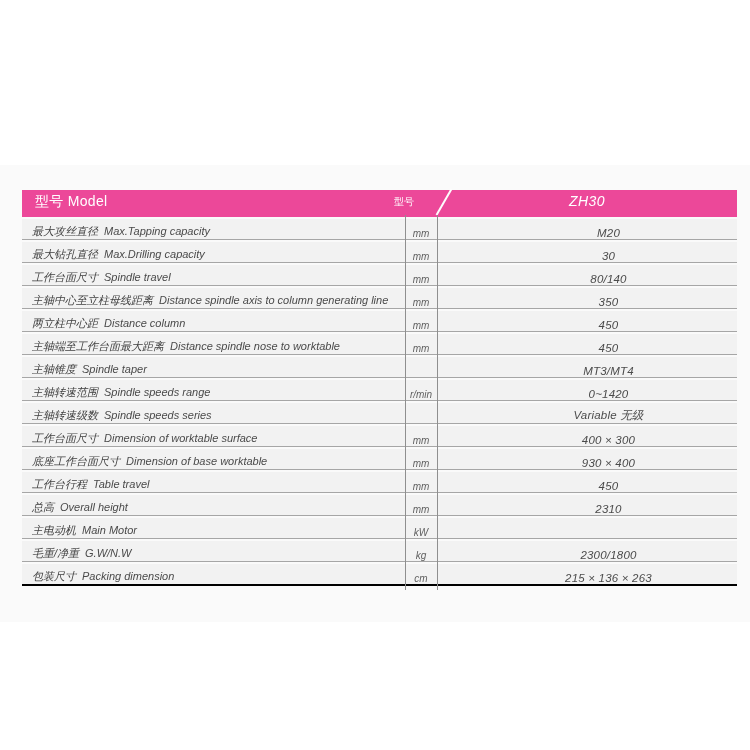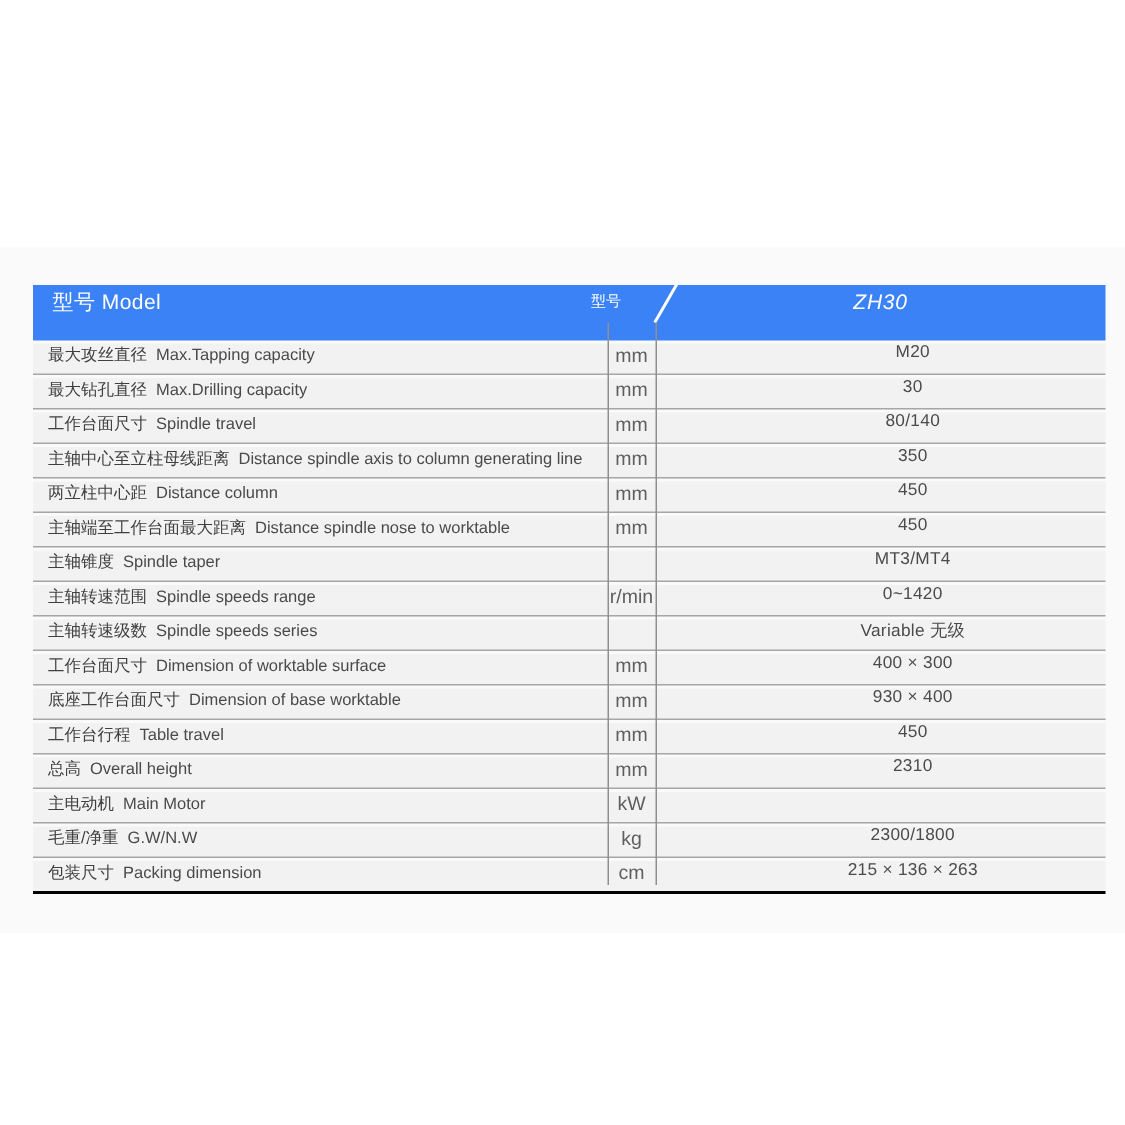--- a/index.html
+++ b/index.html
@@ -24,23 +24,23 @@
   }
   .spec-table {
     position: absolute;
     left: 22px;
     top: 190px;
     width: 715px;
   }
   
   .thead {
     position: relative;
-    height: 37px;
+    height: 27px;
     margin-bottom: 2px;
-    background: #3b82f6;
+    background: #ec4899;
     color: #ffffff;
     padding-left: 30px;
   }
   .th-label {
     position: absolute;
     left: 13px;
     top: 0;
     height: 23px;
     line-height: 23px;
     font-size: 14px;
@@ -73,46 +73,47 @@
     height: 23px;
     line-height: 23px;
     text-align: center;
     font-size: 14px;
     letter-spacing: 0.5px;
     font-style: italic;
   }
   
   .row {
     display: flex;
-    align-items: flex-start;
+    align-items: flex-end;
     height: 20px;
     background: #f2f2f2;
     border-bottom: 1px solid #a6a6a6;
     margin-bottom: 2px;
+    font-style: italic;
   }
   .row:last-child {
     border-bottom: 2px solid #000000;
   }
   .cell-label {
     width: 383px;
     box-sizing: border-box;
     padding-left: 10px;
     font-size: 11px;
     color: #3f3f3f;
     white-space: nowrap;
     overflow: hidden;
   }
   .cell-label .en {
     margin-left: 6px;
     color: #4a4a4a;
   }
   .cell-unit {
     width: 32px;
     text-align: center;
-    font-size: 13px;
+    font-size: 10px;
     color: #5f5f5f;
   }
   .cell-value {
     flex: 1;
     text-align: center;
     font-size: 11.5px;
     color: #4b4b4b;
     letter-spacing: 0.2px;
     padding-left: 43px;
   }

